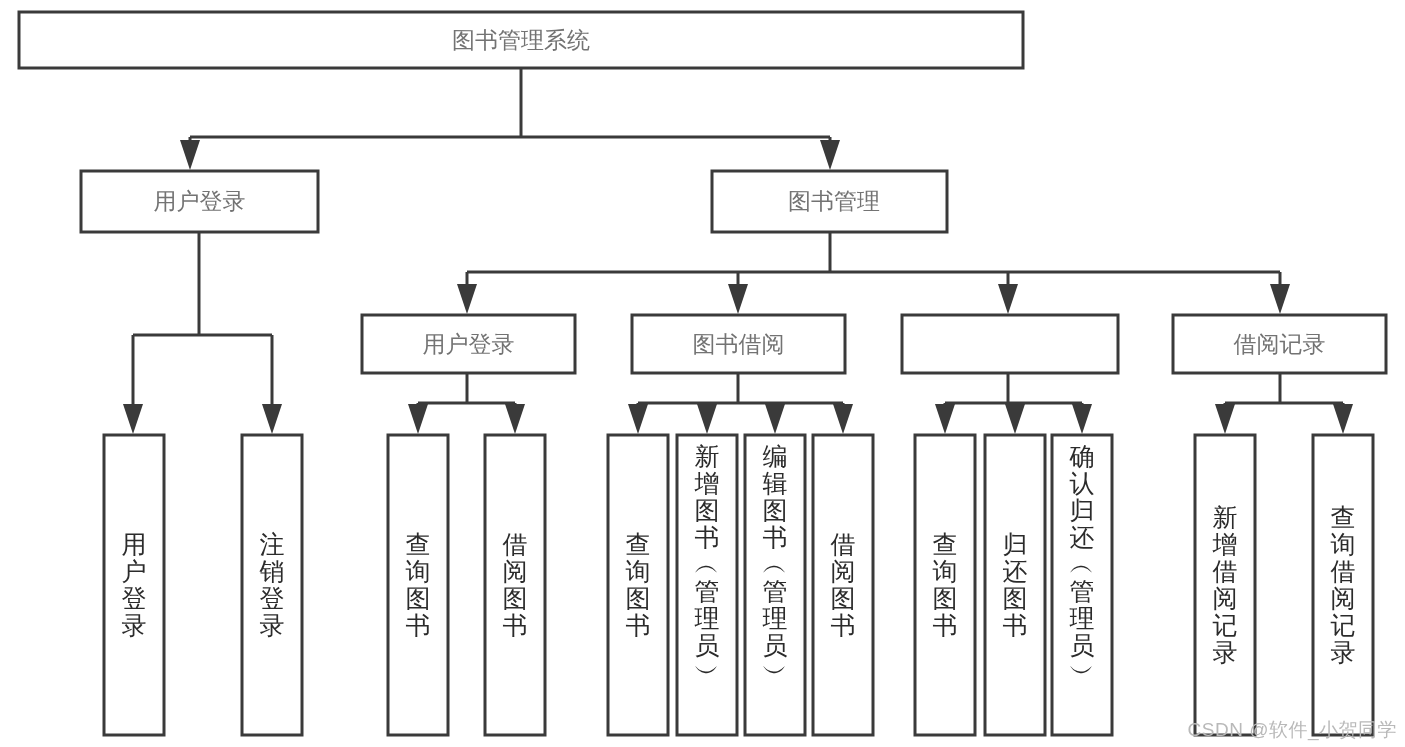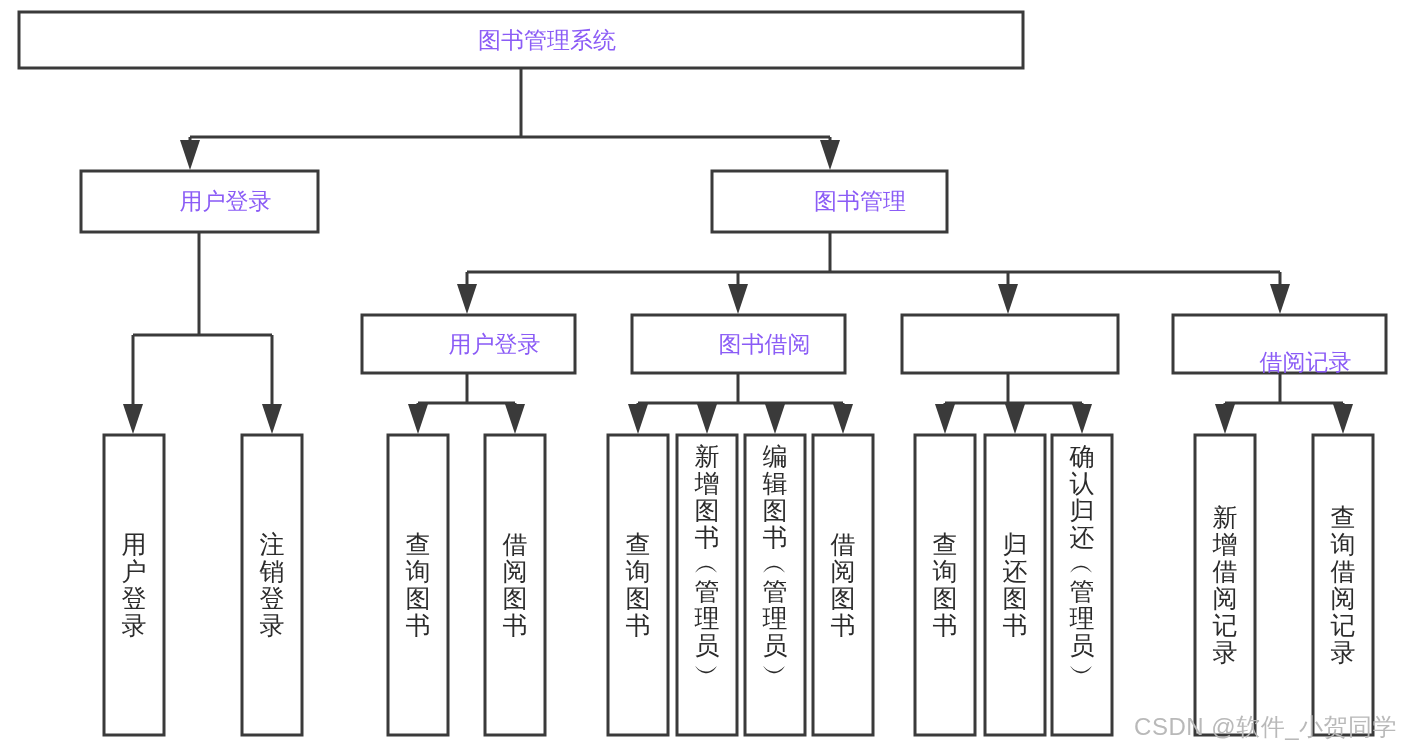--- a/index.html
+++ b/index.html
@@ -37,21 +37,21 @@
   }
   .arrow-head {
     fill: #3a3a3a;
     stroke: none;
   }
   .watermark {
     position: absolute;
     right: 8px;
     bottom: 4px;
     font-family: "Liberation Sans", "DejaVu Sans", sans-serif;
-    font-size: 24px;
+    font-size: 19px;
     color: #b9b9b9;
     white-space: nowrap;
     letter-spacing: 0.5px;
     user-select: none;
   }
   .vlabel-wrap {
     position: absolute;
     display: flex;
     flex-direction: column;
     align-items: center;
@@ -66,23 +66,22 @@
     color: #2b2b2b;
     text-align: center;
   }
   .hlabel-wrap {
     position: absolute;
     display: flex;
     align-items: center;
     justify-content: center;
     pointer-events: none;
     font-size: 23px;
-    color: #8b5cf6;
+    color: #737373;
     font-family: Liberation Sans, sans-serif;
-    padding-left: 26px;
   }
 </style>
 </head>
 <body>
 
 <div id="stage">
 
   <svg class="diagram" viewBox="0 0 1405 747">
 
     <g>
@@ -191,21 +190,21 @@
 
   </svg>
 
   <div class="hlabel-wrap" style="left:19px; top:12px; width:1004px; height:56px;">图书管理系统</div>
 
   <div class="hlabel-wrap" style="left:81px; top:171px; width:237px; height:61px;">用户登录</div>
   <div class="hlabel-wrap" style="left:712px; top:171px; width:244px; height:61px;">图书管理</div>
 
   <div class="hlabel-wrap" style="left:362px; top:315px; width:213px; height:58px;">用户登录</div>
   <div class="hlabel-wrap" style="left:632px; top:315px; width:213px; height:58px;border-radius:23px;">图书借阅</div>
-  <div class="hlabel-wrap" style="left:1173px; top:333px; width:213px; height:58px;">借阅记录</div>
+  <div class="hlabel-wrap" style="left:1173px; top:315px; width:213px; height:58px;">借阅记录</div>
 
   <div class="vlabel-wrap" style="left:104px; top:435px; width:60px; height:300px;">
       <span>用</span>
       <span>户</span>
       <span>登</span>
       <span>录</span>
     </div>
   <div class="vlabel-wrap" style="left:242px; top:435px; width:60px; height:300px;">
       <span>注</span>
       <span>销</span>

